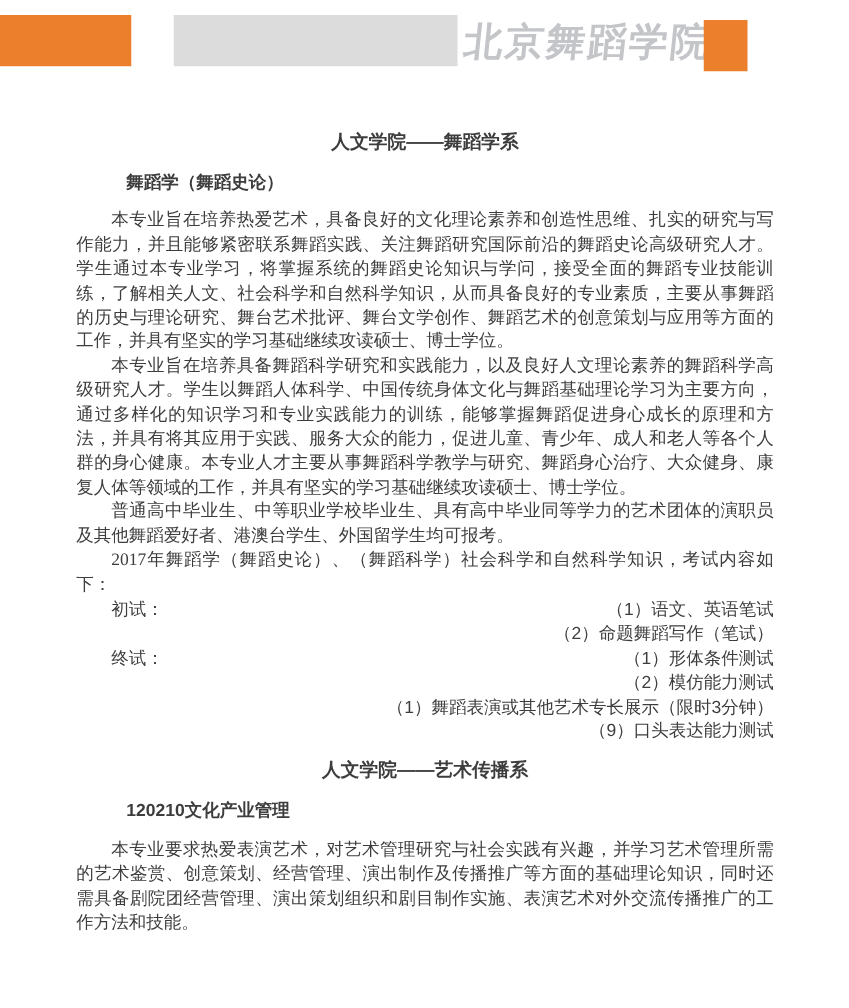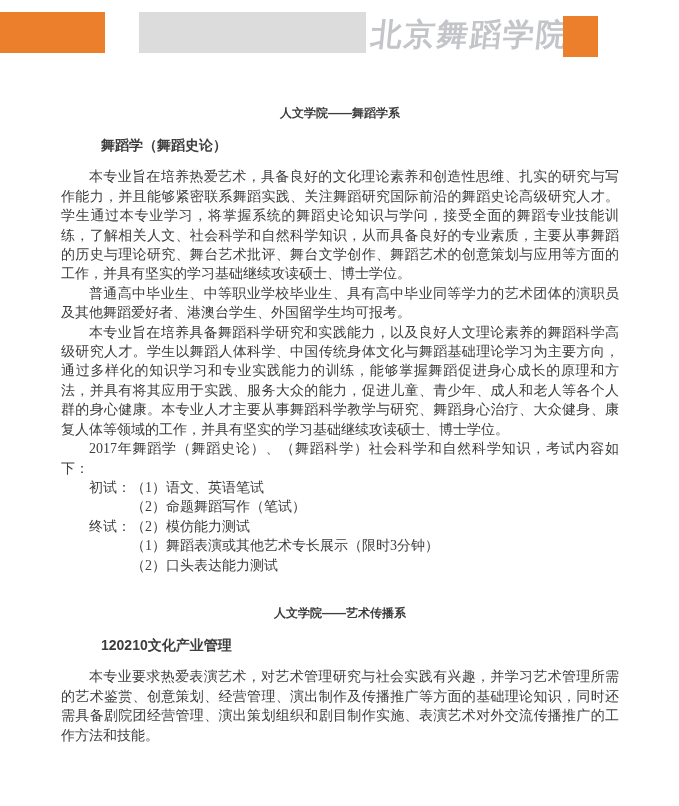--- a/index.html
+++ b/index.html
@@ -27,31 +27,31 @@
   .hdr-accent-right { position:absolute; left:563px; top:16px; width:35px; height:41px; background:var(--accent-orange,#ec7f2b); }
 
   
   .content {
     position:absolute; left:61px; top:0; width:558px;
     font-size:14px; line-height:19.4px;
     text-align:justify;
     word-break:break-all;
   }
   .doc-title {
-    font-size:12px; font-weight:bold; text-align:center;
+    font-size:15px; font-weight:bold; text-align:center;
     margin:103px 0 5px 0; line-height:21px;
     text-indent:0; word-break:keep-all;
   }
-  .doc-title.second { margin:28px 0 6px 0; }
+  .doc-title.second { margin:12px 0 6px 0; }
   .prog-heading { font-weight:bold; margin:12px; text-indent:2em; }
   .para { margin:0; text-indent:2em;font-family:Liberation Serif, serif; }
 
   .exam-round { display:flex; margin:0 0 0 2em; }
   .exam-label { flex:0 0 42px; }
-  .exam-items { flex:1 1 auto; text-align:left;font-family:Liberation Serif, serif; }
+  .exam-items { flex:1 1 auto; text-align:right; }
   .exam-item  { white-space:nowrap; }
 </style>
 </head>
 <body>
 
 <div class="page">
 
   <div>
     <div class="hdr-accent-left"></div>
     <div class="hdr-gray-bar"></div>
@@ -59,39 +59,40 @@
     <div class="hdr-accent-right"></div>
   </div>
 
   <div class="content">
 
     <div class="doc-title">人文学院——舞蹈学系</div>
 
     <p class="prog-heading">舞蹈学（舞蹈史论）</p>
     <p class="para">本专业旨在培养热爱艺术，具备良好的文化理论素养和创造性思维、扎实的研究与写作能力，并且能够紧密联系舞蹈实践、关注舞蹈研究国际前沿的舞蹈史论高级研究人才。学生通过本专业学习，将掌握系统的舞蹈史论知识与学问，接受全面的舞蹈专业技能训练，了解相关人文、社会科学和自然科学知识，从而具备良好的专业素质，主要从事舞蹈的历史与理论研究、舞台艺术批评、舞台文学创作、舞蹈艺术的创意策划与应用等方面的工作，并具有坚实的学习基础继续攻读硕士、博士学位。</p>
 
+    <p class="para">本专业旨在培养具备舞蹈科学研究和实践能力，以及良好人文理论素养的舞蹈科学高级研究人才。学生以舞蹈人体科学、中国传统身体文化与舞蹈基础理论学习为主要方向，通过多样化的知识学习和专业实践能力的训练，能够掌握舞蹈促进身心成长的原理和方法，并具有将其应用于实践、服务大众的能力，促进儿童、青少年、成人和老人等各个人群的身心健康。本专业人才主要从事舞蹈科学教学与研究、舞蹈身心治疗、大众健身、康复人体等领域的工作，并具有坚实的学习基础继续攻读硕士、博士学位。</p>
+
     <p class="para">普通高中毕业生、中等职业学校毕业生、具有高中毕业同等学力的艺术团体的演职员及其他舞蹈爱好者、港澳台学生、外国留学生均可报考。</p>
-
-    <p class="para">本专业旨在培养具备舞蹈科学研究和实践能力，以及良好人文理论素养的舞蹈科学高级研究人才。学生以舞蹈人体科学、中国传统身体文化与舞蹈基础理论学习为主要方向，通过多样化的知识学习和专业实践能力的训练，能够掌握舞蹈促进身心成长的原理和方法，并具有将其应用于实践、服务大众的能力，促进儿童、青少年、成人和老人等各个人群的身心健康。本专业人才主要从事舞蹈科学教学与研究、舞蹈身心治疗、大众健身、康复人体等领域的工作，并具有坚实的学习基础继续攻读硕士、博士学位。</p>
     <p class="para">2017年舞蹈学（舞蹈史论）、（舞蹈科学）社会科学和自然科学知识，考试内容如下：</p>
 
     <div class="exam-round">
       <span class="exam-label">初试：</span>
       <div class="exam-items">
         <div class="exam-item">（1）语文、英语笔试</div>
         <div class="exam-item">（2）命题舞蹈写作（笔试）</div>
       </div>
     </div>
 
     <div class="exam-round">
       <span class="exam-label">终试：</span>
       <div class="exam-items">
+        <div class="exam-item">（1）形体条件测试</div>
         <div class="exam-item">（2）模仿能力测试</div>
         <div class="exam-item">（1）舞蹈表演或其他艺术专长展示（限时3分钟）</div>
-        <div class="exam-item">（2）口头表达能力测试</div>
+        <div class="exam-item">（9）口头表达能力测试</div>
       </div>
     </div>
 
     <div class="doc-title second">人文学院——艺术传播系</div>
 
     <p class="prog-heading">120210文化产业管理</p>
     <p class="para">本专业要求热爱表演艺术，对艺术管理研究与社会实践有兴趣，并学习艺术管理所需的艺术鉴赏、创意策划、经营管理、演出制作及传播推广等方面的基础理论知识，同时还需具备剧院团经营管理、演出策划组织和剧目制作实施、表演艺术对外交流传播推广的工作方法和技能。</p>
 
   </div>
 </div>

